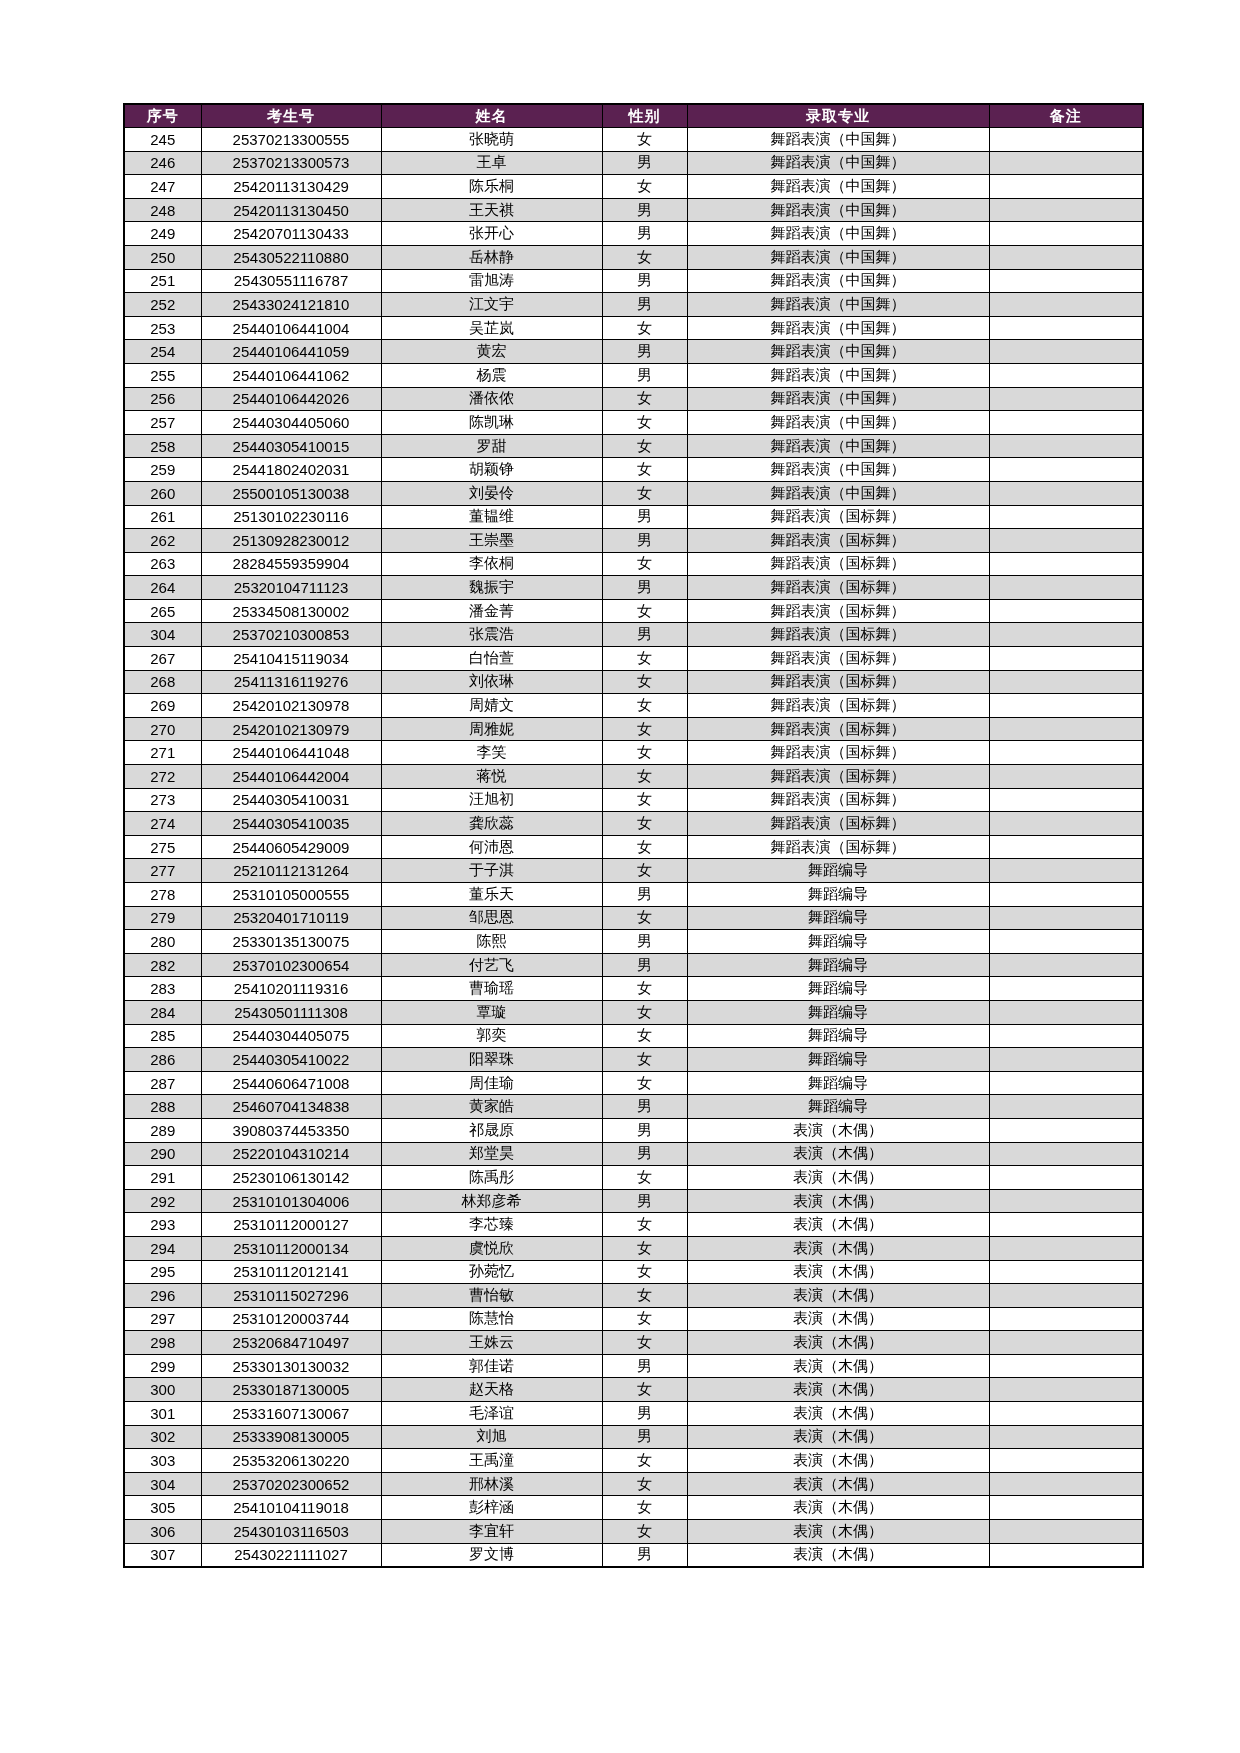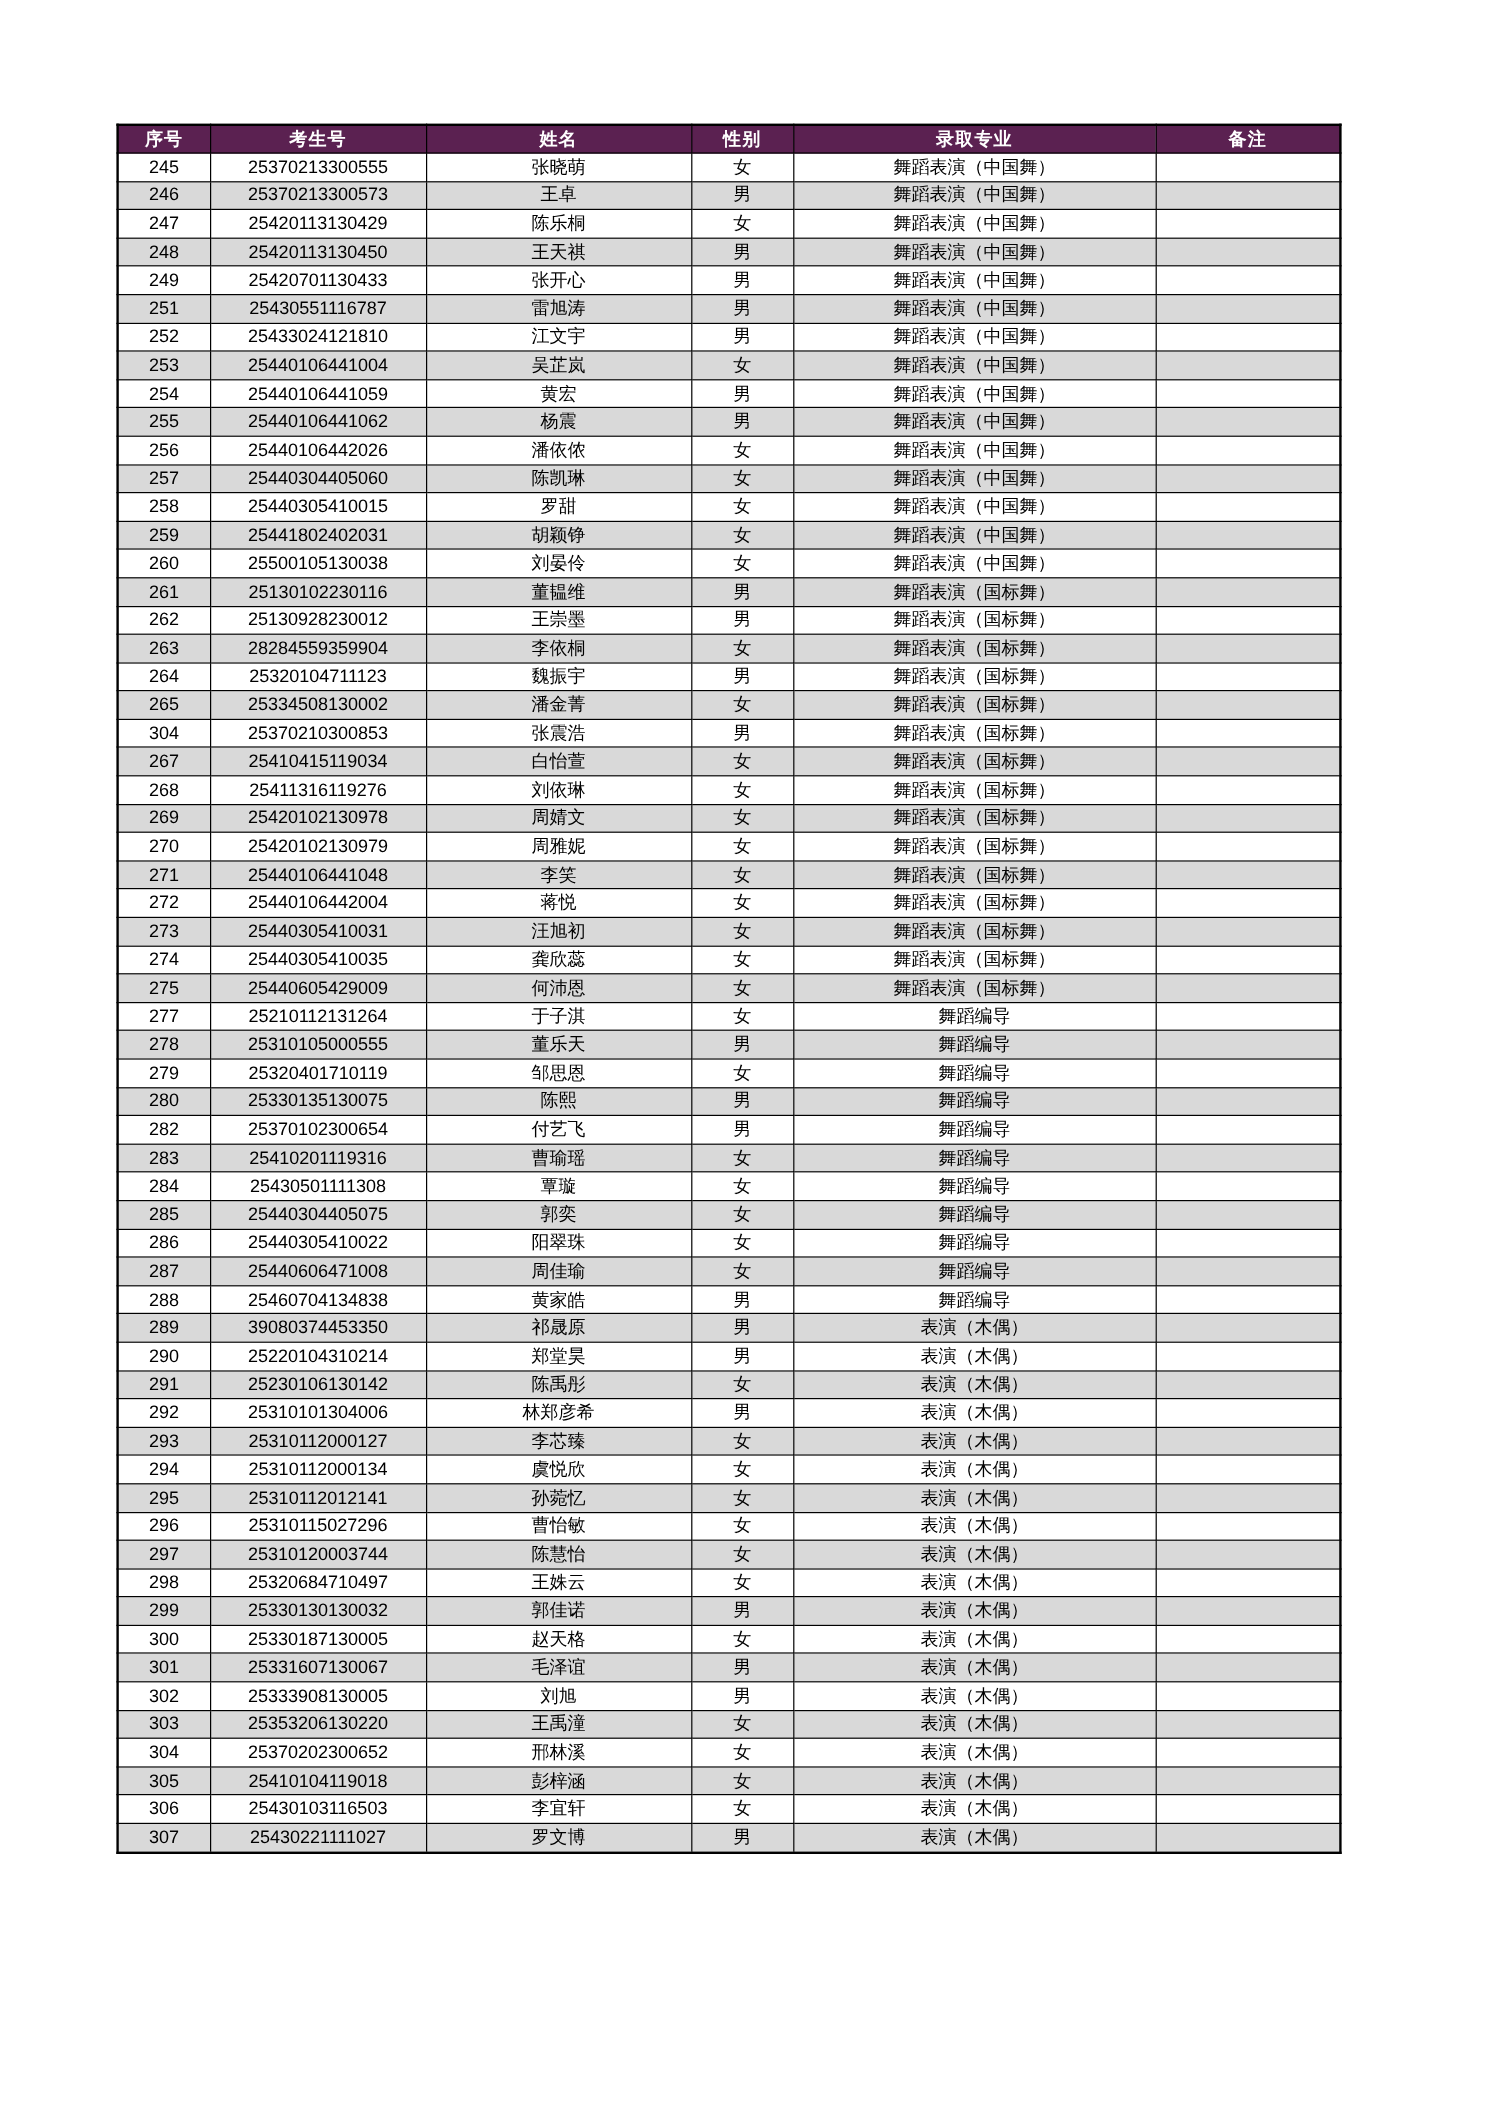--- a/index.html
+++ b/index.html
@@ -10,21 +10,21 @@
   .page {
     position: relative;
     width: 1240px;
     height: 1753px;
     background: #ffffff;
     font-family: "Liberation Sans", "DejaVu Sans", sans-serif;
     color: #000000;
   }
   table.roster {
     position: absolute;
-    left: 97px;
+    left: 123px;
     top: 103px;
     width: 1019px;
     border-collapse: collapse;
     table-layout: fixed;
     border: 2px solid #000000;
   }
   table.roster th {
     background: #5b2151;
     color: #ffffff;
     font-size: 15px;
@@ -115,20 +115,28 @@
         </tr>
         <tr>
           <td>249</td>
           <td>25420701130433</td>
           <td>张开心</td>
           <td>男</td>
           <td>舞蹈表演（中国舞）</td>
           <td></td>
         </tr>
         <tr>
+          <td>250</td>
+          <td>25430522110880</td>
+          <td>岳林静</td>
+          <td>女</td>
+          <td>舞蹈表演（中国舞）</td>
+          <td></td>
+        </tr>
+        <tr>
           <td>251</td>
           <td>25430551116787</td>
           <td>雷旭涛</td>
           <td>男</td>
           <td>舞蹈表演（中国舞）</td>
           <td></td>
         </tr>
         <tr>
           <td>252</td>
           <td>25433024121810</td>

